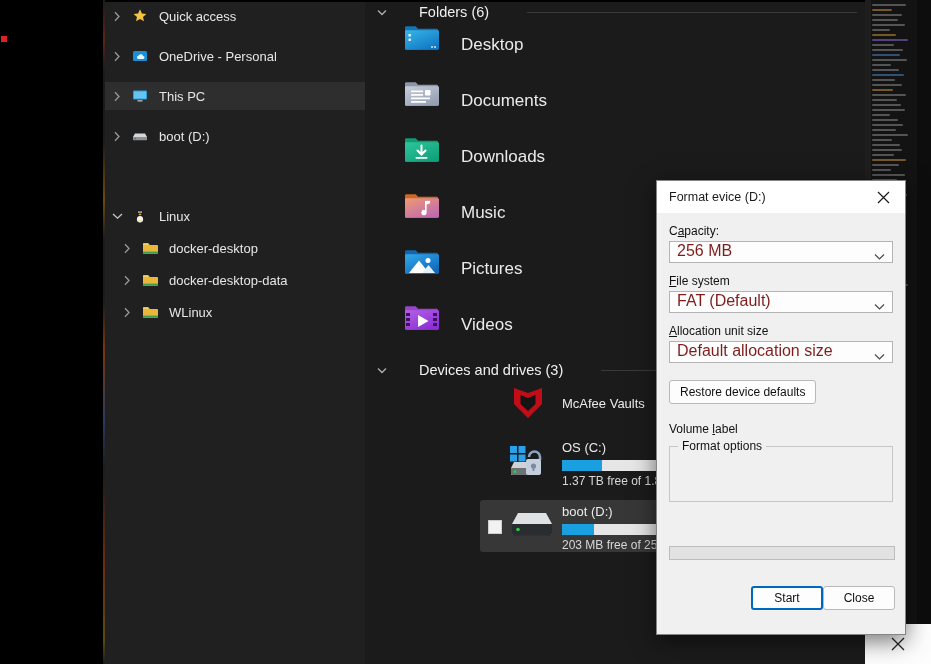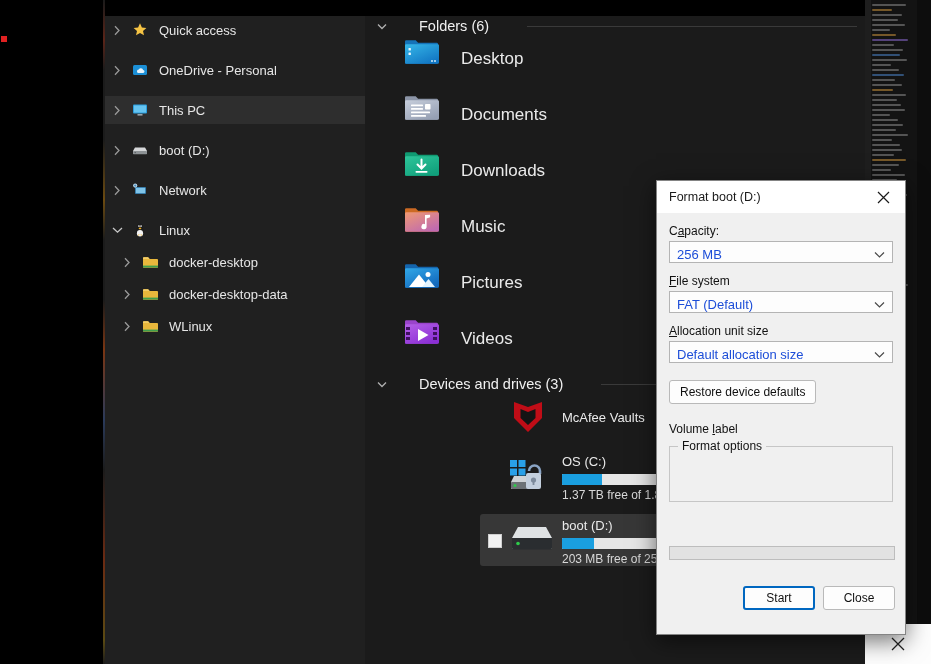--- a/index.html
+++ b/index.html
@@ -17,21 +17,21 @@
 
   
   .edge-strip { position: absolute; left: 103px; top: 0; width: 2px; height: 664px;
     background: linear-gradient(to bottom,
       #1b1b1b 0px, #5a2418 40px, #1b1b1b 70px, #1b1b1b 140px,
       #6b4a10 200px, #1b1b1b 240px, #1b1b1b 300px, #7a3512 350px,
       #2a3a5a 420px, #1b1b1b 470px, #6b2a12 560px, #5a4a12 640px, #1b1b1b 664px);
   }
 
   
-  .explorer { position: absolute; left: 105px; top: 16px; width: 760px; height: 644px; background: #fdba74; }
+  .explorer { position: absolute; left: 105px; top: 2px; width: 760px; height: 644px; background: #fdba74; }
   .nav-pane { position: absolute; left: 0; top: 0; width: 260px; height: 664px; background: #202020; }
   .content-pane { position: absolute; left: 260px; top: 0; width: 500px; height: 664px; background: #1b1b1b; }
 
   
   .tree-item {
     position: absolute; left: 0; width: 260px; height: 28px;
     display: flex; align-items: center;
     color: #e6e6e6; font-size: 13px;
   }
   .tree-item.selected { background: #2e2e2e; }
@@ -83,22 +83,22 @@
   .dlg-title-text { font-size: 12.5px; color: #1a1a1a; }
   .dlg-close {
     position: absolute; right: 0; top: 0; width: 44px; height: 32px;
     display: flex; align-items: center; justify-content: center;
   }
   .dlg-body { position: relative; padding: 0 12px; }
   .fld-label { font-size: 12px; color: #111; margin-top: 11px; margin-bottom: 3px; }
   .fld-label .ul { text-decoration: underline; }
   .combo {
     position: relative; height: 22px; background: #fdfdfd;
-    border: 1px solid #b4b4b4; display: flex; align-items: flex-end;
-    padding-left: 7px; font-size: 13px; color: #1d4ed8;
+    border: 1px solid #b4b4b4; display: flex; align-items: flex-start;
+    padding-left: 7px; font-size: 16px; color: #7f1d1d;
   }
   .combo .arrow { position: absolute; right: 7px; top: 5px; }
   .btn {
     background: #fdfdfd; border: 1px solid #b9b9b9; border-radius: 3px;
     font-size: 12px; color: #101010; height: 24px;
     display: inline-flex; align-items: center; justify-content: center;
     padding: 0 10px;
   }
   .btn.primary { border: 2px solid #0067c0; }
   .vol-input {
@@ -117,21 +117,21 @@
   .chk-row { display: flex; align-items: center; margin: 12px 0 0 10px; }
   .chk-box {
     width: 14px; height: 14px; background: #0067c0; border-radius: 2px;
     display: flex; align-items: center; justify-content: center; flex: 0 0 14px;
   }
   .chk-label { font-size: 12px; color: #111; margin-left: 7px; }
   .prog-bar {
     position: absolute; left: 12px; top: 365px; width: 226px; height: 14px;
     background: #e2e2e2; border: 1px solid #bdbdbd;
   }
-  .dlg-buttons { position: absolute; left: 12px; top: 405px; width: 226px; display: flex; justify-content: flex-end; gap: 8px; }
+  .dlg-buttons { position: absolute; left: 12px; top: 405px; width: 226px; display: flex; justify-content: flex-end; gap: 0; }
   .dlg-buttons .btn { width: 72px; height: 24px; }
 
   
   .right-win { position: absolute; left: 865px; top: 0; width: 66px; height: 664px; background: #131313; }
   .rw-strip { position: absolute; left: 0; top: 0; width: 6px; height: 664px; background: #1e1e1e; }
   .rw-col { position: absolute; left: 7px; top: 4px; width: 38px; }
   .rw-line { height: 2px; margin-bottom: 3px; border-radius: 1px; }
   .rw-bottom { position: absolute; left: 0; bottom: 0; width: 66px; height: 40px; background: #fdfdfd;
     display: flex; align-items: center; justify-content: center; }
   .rw-edge { position: absolute; left: 52px; top: 0; width: 14px; height: 624px; background: #0d0d0d; }
@@ -198,36 +198,20 @@
             </svg>
           </span>
           <span class="tree-ico">
             <svg width="18" height="16" viewBox="0 0 18 16">
               <path d="M2 9 L4 5.5 H14 L16 9 V12 H2 Z" fill="#d5d7d9"></path>
               <rect x="2" y="9" width="14" height="3.2" rx="0.6" fill="#8d9295"></rect>
               <circle cx="4.2" cy="10.6" r="0.7" fill="#4b4f52"></circle>
             </svg>
           </span>
           <span class="tree-label">boot (D:)</span>
-        </div>
-        <div class="tree-item" style="top: 160px; padding-left: 0px;">
-          <span class="chev">
-            <svg width="8" height="11" viewBox="0 0 8 11">
-              <path d="M2 1.3 L6 5.5 L2 9.7" stroke="#9a9a9a" stroke-width="1.3" fill="none"></path>
-            </svg>
-          </span>
-          <span class="tree-ico">
-            <svg width="16" height="16" viewBox="0 0 16 16">
-              <rect x="3" y="5" width="11" height="7" rx="0.7" fill="#2a6f9e"></rect>
-              <rect x="3.8" y="5.8" width="9.4" height="5.4" fill="#7fc3e8"></rect>
-              <circle cx="3.2" cy="3.6" r="2.1" fill="#bcd9ea"></circle>
-              <circle cx="3.2" cy="3.6" r="1.1" fill="#4a8cbf"></circle>
-            </svg>
-          </span>
-          <span class="tree-label">Network</span>
         </div>
         <div class="tree-item" style="top: 200px; padding-left: 0px;">
           <span class="chev">
             <svg width="11" height="8" viewBox="0 0 11 8">
               <path d="M1 2 L5.5 6.2 L10 2" stroke="#c8c8c8" stroke-width="1.3" fill="none"></path>
             </svg>
           </span>
           <span class="tree-ico">
             <svg width="16" height="16" viewBox="0 0 16 16">
               <ellipse cx="8" cy="9.5" rx="4.1" ry="5" fill="#1c1c1c"></ellipse>
@@ -522,21 +506,21 @@
     <div class="rw-edge"></div>
     <div class="rw-bottom">
       <svg width="18" height="18" viewBox="0 0 18 18">
           <path d="M3 3 L15 15 M15 3 L3 15" stroke="#222" stroke-width="1.3"></path>
         </svg>
     </div>
   </div>
 
   <div class="dlg">
     <div class="dlg-title">
-      <span class="dlg-title-text">Format boot (D:)</span>
+      <span class="dlg-title-text">Format evice (D:)</span>
       <span class="dlg-close">
         <svg width="13" height="13" viewBox="0 0 13 13">
             <path d="M1 1 L12 12 M12 1 L1 12" stroke="#1a1a1a" stroke-width="1.2"></path>
           </svg>
       </span>
     </div>
 
     <div class="dlg-body">
 
       <div class="fld-label"><span id="cap-lbl">C<span class="ul">a</span>pacity:</span></div>

